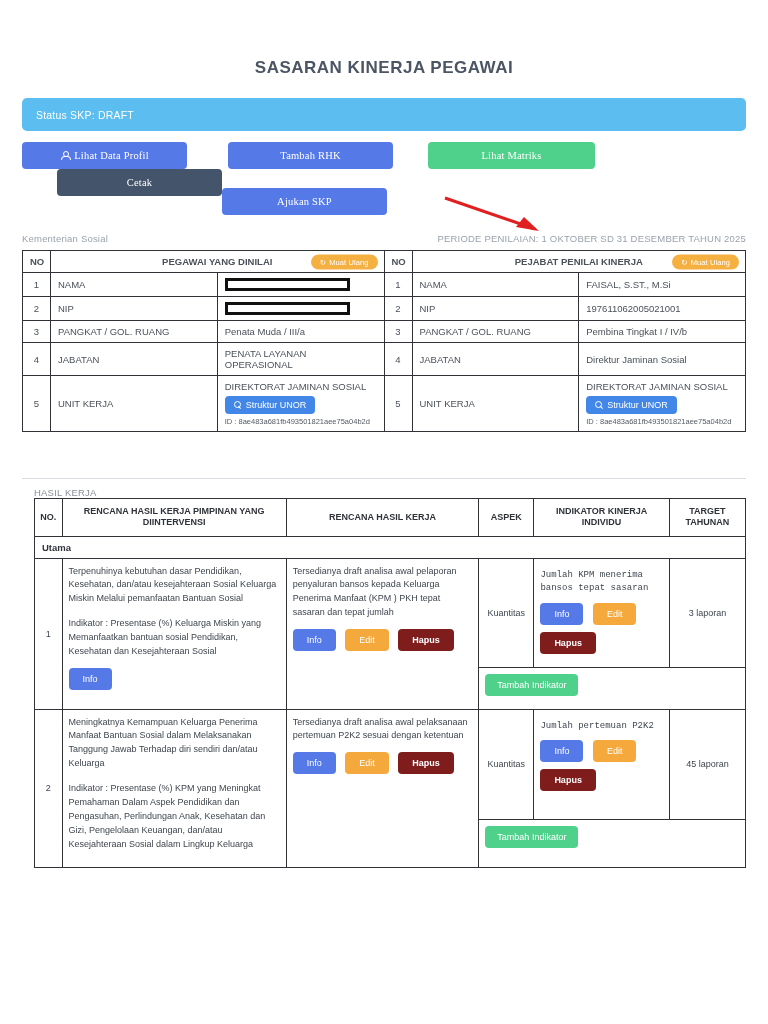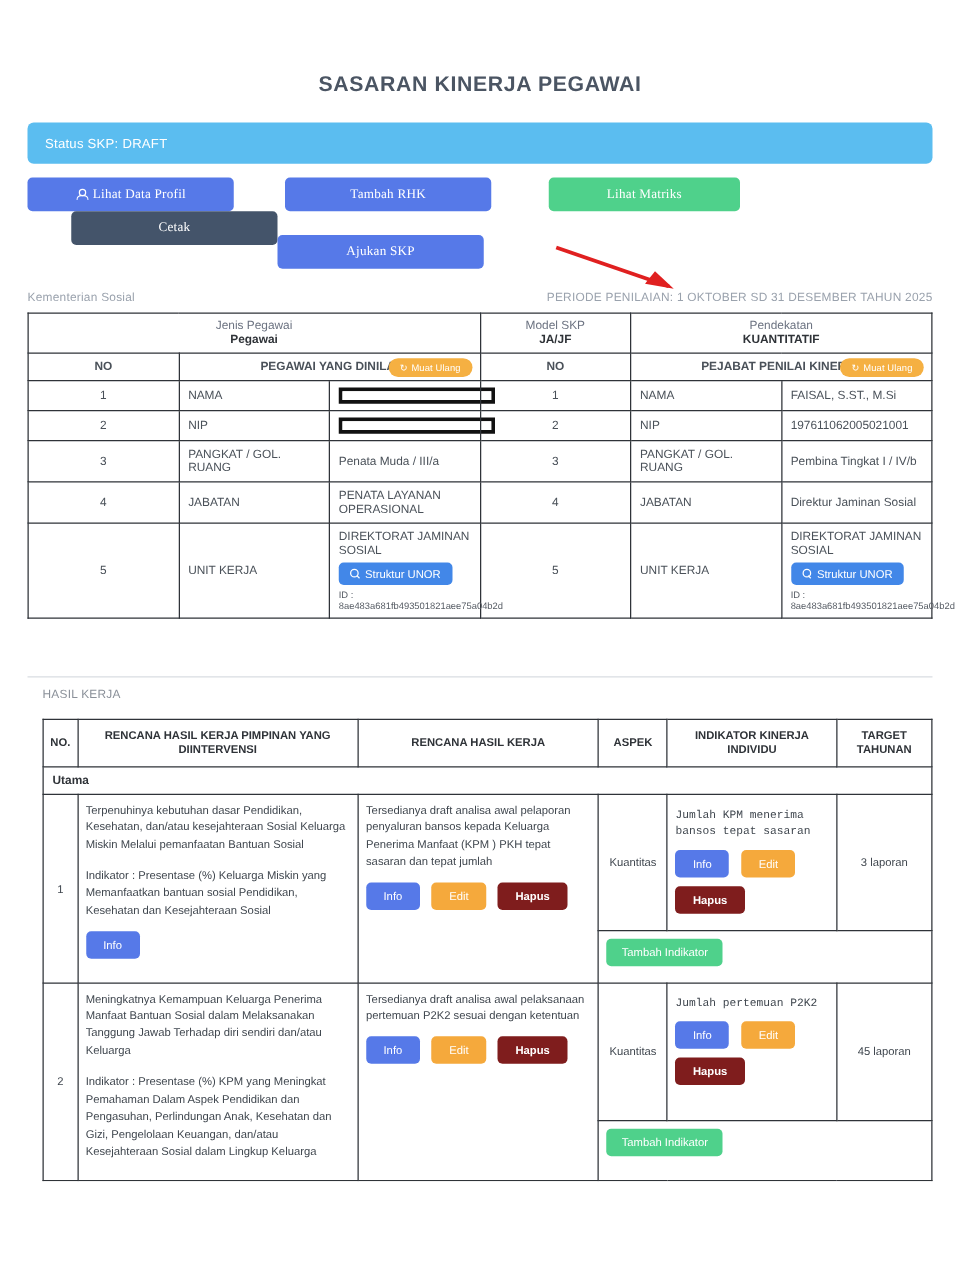--- a/index.html
+++ b/index.html
@@ -55,21 +55,21 @@
     justify-content: center;
     gap: 5px;
     cursor: pointer;
     letter-spacing: .2px;
   }
   .btn-blue  { background: #5679e8; }
   .btn-green { background: #4fd18b; }
   .btn-dark  { background: #44546a; }
   .w-profil  { width: 165px; }
   .w-rhk     { width: 165px; margin-left: 41px; }
-  .w-matriks { width: 153px; margin-left: 46px; }
+  .w-matriks { width: 167px; margin-left: 35px; }
   .w-cetak   { width: 165px; margin-left: 35px; }
   .w-ajukan  { width: 165px; margin-top: 19px; }
   .person-ic { display:inline-block; width:9px; height:9px; position:relative; }
   .person-ic::before{content:"";position:absolute;top:0;left:2.5px;width:4px;height:4px;border:1px solid #fff;border-radius:50%;}
   .person-ic::after{content:"";position:absolute;bottom:0;left:0.5px;width:8px;height:3.5px;border:1px solid #fff;border-bottom:none;border-radius:4px 4px 0 0;}
 
   
   .arrow-wrap { position:absolute; left:440px; top:193px; width:120px; height:45px; pointer-events:none; }
 
   
@@ -122,21 +122,21 @@
   .mag { display:inline-block; width:8px; height:8px; position:relative; }
   .mag::before{content:"";position:absolute;top:0;left:0;width:5px;height:5px;border:1.2px solid #fff;border-radius:50%;}
   .mag::after{content:"";position:absolute;bottom:0.5px;right:0.5px;width:3px;height:1.2px;background:#fff;transform:rotate(45deg);}
   .idline { font-size:7.5px; color:#555b63; }
   .unit-top { font-size:9.5px; color:#4a5159; }
 
   
   .divider { margin: 46px 22px 0 22px; border-top:1px solid #d9dde2; }
 
   
-  .hk-label { margin: 8px 22px 14px 34px; font-size:9.5px; color:#8a9099; letter-spacing:.2px; }
+  .hk-label { margin: 8px 22px 0 34px; font-size:9.5px; color:#8a9099; letter-spacing:.2px; }
   .hk-table {
     margin: 0 22px 0 34px;
     border-collapse: collapse;
     width: calc(100% - 56px);
     table-layout: fixed;
     padding-left: 24px;
   }
   .hk-table th, .hk-table td {
     border:1px solid #2f3338;
     font-size:9px;
@@ -196,34 +196,20 @@
     </svg>
   </div>
 
   <div class="meta-row">
     <div>Kementerian Sosial</div>
     <div class="meta-right">PERIODE PENILAIAN: 1 OKTOBER SD 31 DESEMBER TAHUN 2025</div>
   </div>
 
   <table class="info-table">
     <tbody>
-        <tr>
-      <td colspan="3" class="hdr-cellwrap">
-        <div class="hdr-sub">Jenis Pegawai</div>
-        <div class="hdr-val">Pegawai</div>
-      </td>
-      <td colspan="1" class="hdr-cellwrap">
-        <div class="hdr-sub">Model SKP</div>
-        <div class="hdr-val">JA/JF</div>
-      </td>
-      <td colspan="2" class="hdr-cellwrap">
-        <div class="hdr-sub">Pendekatan</div>
-        <div class="hdr-val">KUANTITATIF</div>
-      </td>
-    </tr>
     <tr>
       <td class="no-cell colhdr">NO</td>
       <td colspan="2" class="colhdr">
         <span>PEGAWAI YANG DINILAI</span>
         <span class="muat-badge">
           <span>↻</span>
           <span>Muat Ulang</span>
         </span>
       </td>
       <td class="no-cell colhdr">NO</td>

